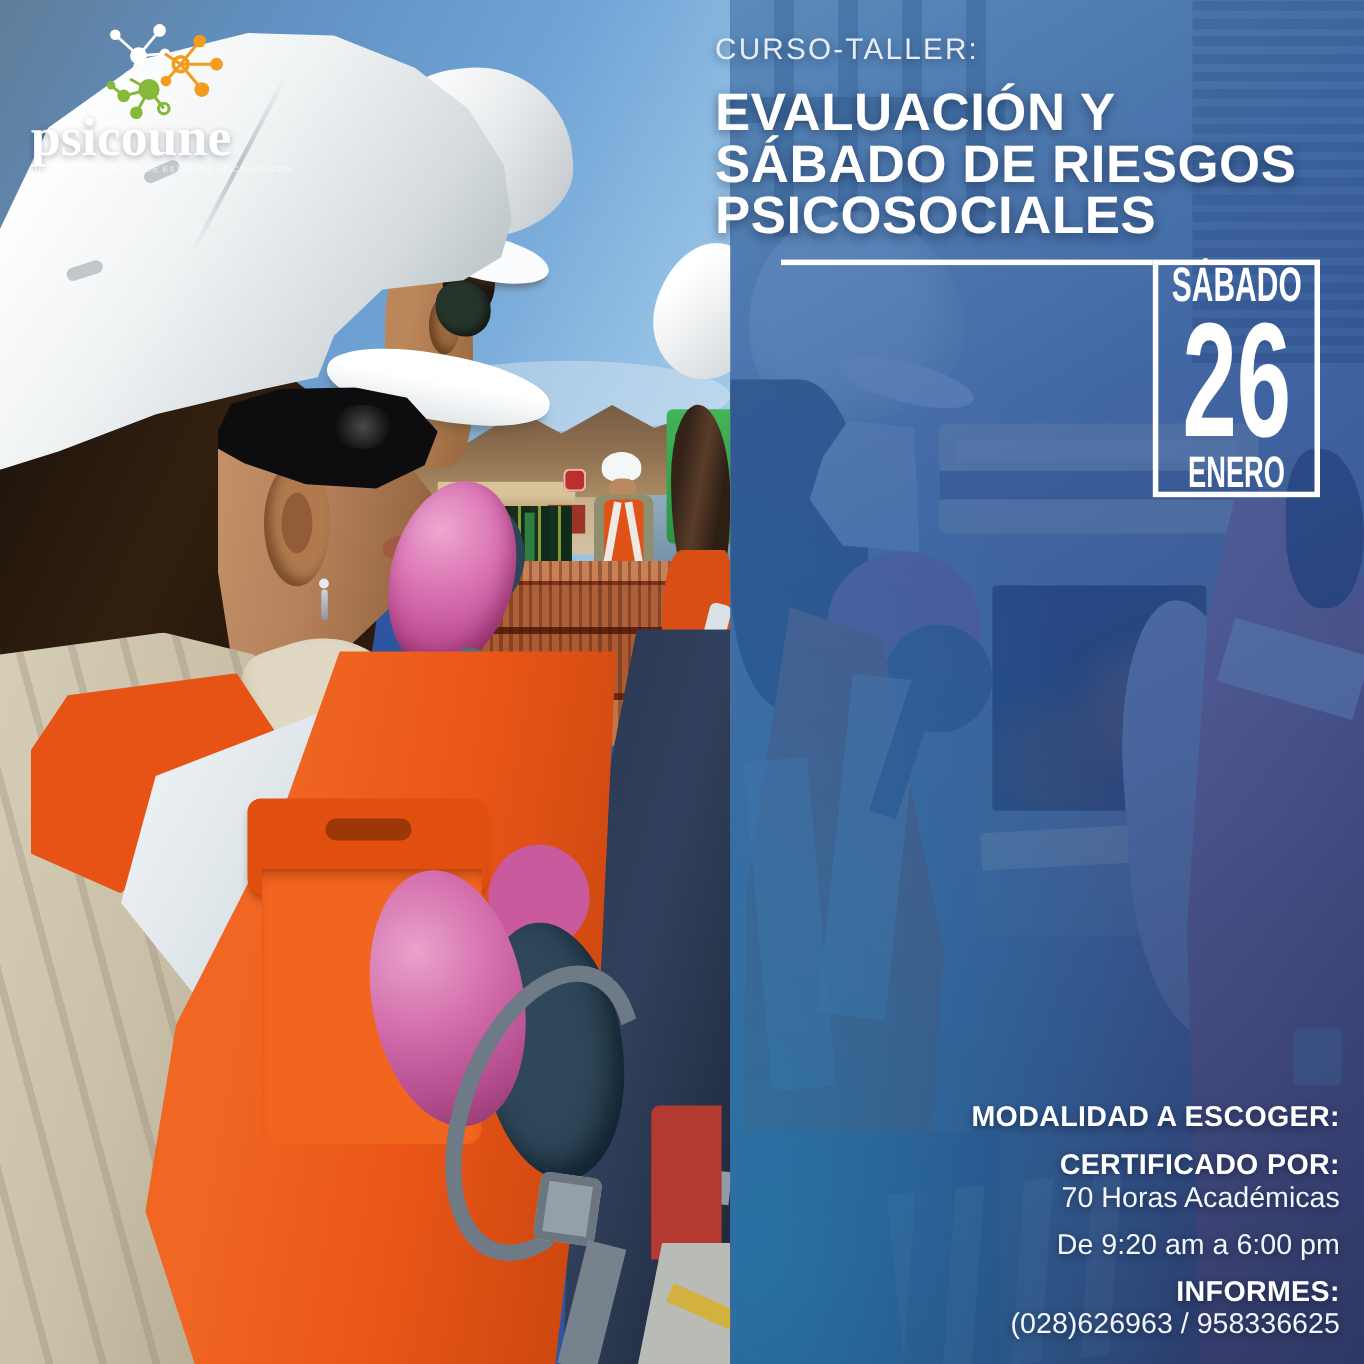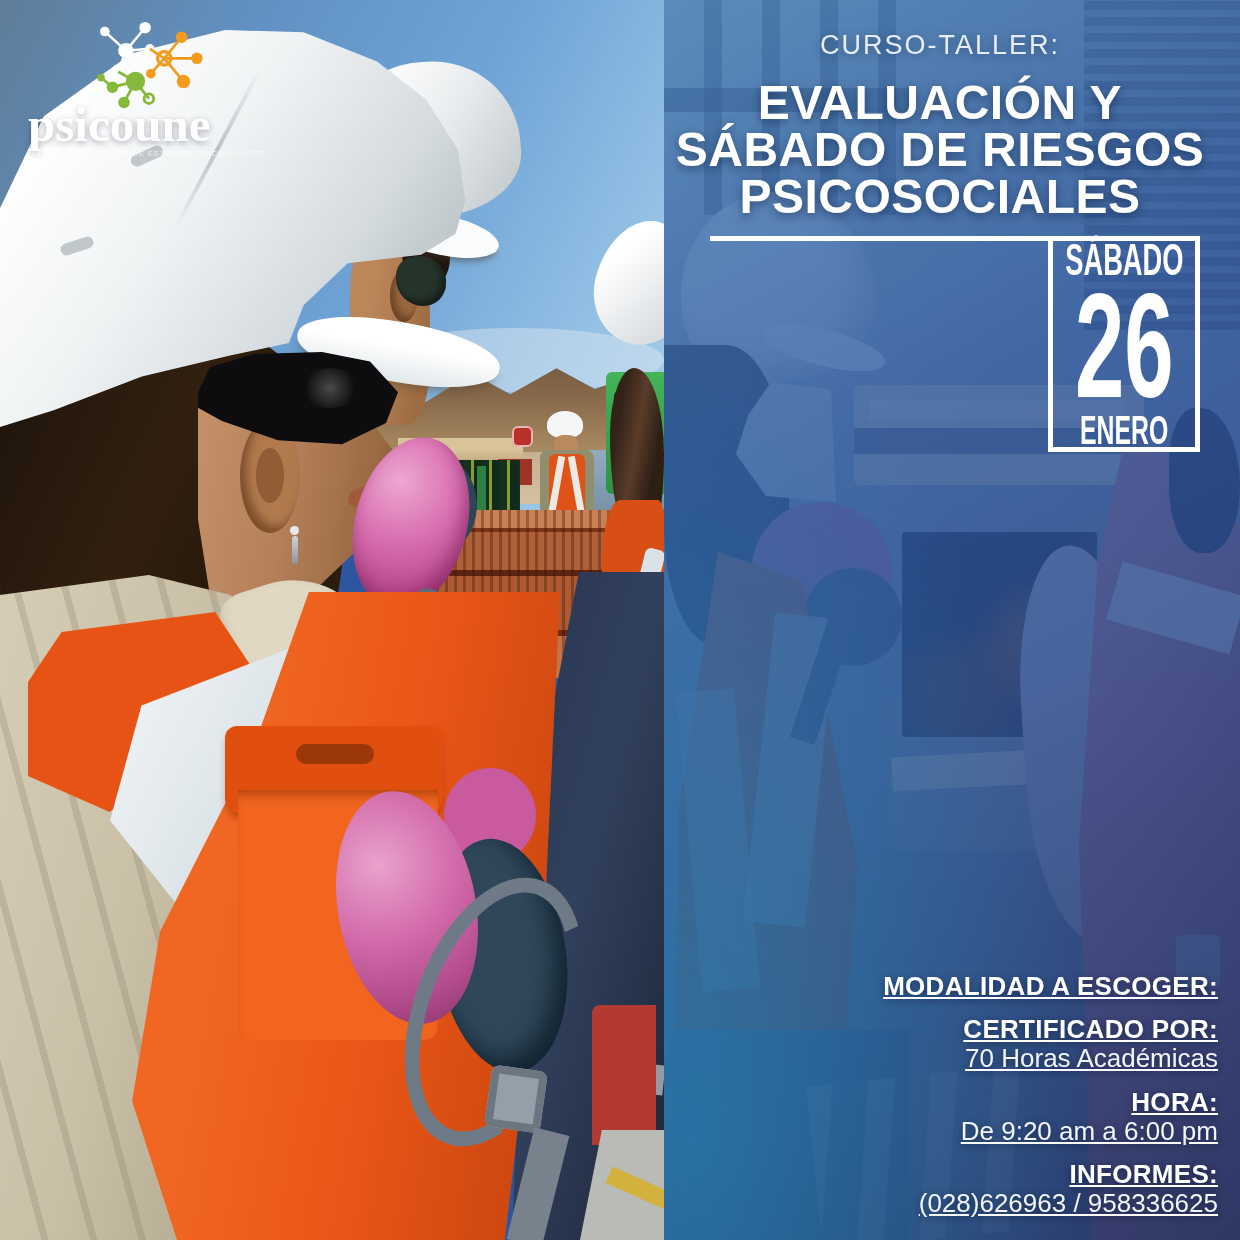--- a/index.html
+++ b/index.html
@@ -8,28 +8,28 @@
   .panel{position:absolute;top:0;height:1240px;overflow:hidden;}
   
   .kicker{font-size:27px;letter-spacing:2px;color:#e6edf6;font-weight:400;text-shadow:0 2px 8px rgba(10,25,55,.45);}
   .title{font-size:48px;line-height:47px;font-weight:700;color:#ffffff;letter-spacing:.5px;text-shadow:0 3px 10px rgba(8,22,50,.5);}
   .datebox{position:absolute;left:1048px;top:236px;width:152px;height:216px;border:5px solid #ffffff;box-sizing:border-box;display:flex;flex-direction:column;align-items:center;justify-content:center;color:#fff;z-index:60;}
   .cond{display:inline-block;transform:scaleX(.62);transform-origin:50% 50%;white-space:nowrap;font-weight:700;}
   .day-name{font-size:44px;}
   .day-num{font-size:148px;line-height:.8;margin:2px 0 2px 0;transform:scaleX(.60);}
   .month{font-size:40px;}
   .details{position:absolute;right:22px;bottom:22px;text-align:right;z-index:60;color:#fff;text-shadow:0 2px 7px rgba(8,18,45,.55);}
-  .dgroup{margin-top:14px;text-decoration:underline;}
+  .dgroup{margin-top:14px;}
   .dlabel{font-size:26px;font-weight:700;line-height:1.12;letter-spacing:.3px;}
   .dvalue{font-size:26px;font-weight:400;line-height:1.12;color:#f2f6fa;}
   .underline{position:absolute;left:710px;top:236px;width:338px;height:5px;background:#fff;z-index:60;}
   .logo{position:absolute;left:24px;top:18px;width:215px;z-index:60;}
   .brand{font-family:"Liberation Serif",serif;font-weight:700;font-size:49px;color:#fff;letter-spacing:0px;line-height:1;text-shadow:0 2px 6px rgba(20,30,50,.35);}
   .tagline{font-size:7.4px;letter-spacing:1px;color:rgba(255,255,255,.78);margin-top:3px;text-align:center;width:205px;white-space:nowrap;}
-  .hdr{position:absolute;left:650px;top:30px;width:580px;text-align:center;z-index:60;}
+  .hdr{position:absolute;left:650px;top:30px;width:580px;text-align:left;z-index:60;}
 </style>
 </head>
 <body>
 
 <div class="poster">
 
   <div class="panel" style="left:0;width:664px;">
     <div class="ab" style="left:0;top:0;width:664px;height:540px;background:linear-gradient(118deg,#5f7d99 0%,#6191c2 28%,#6fa3d6 55%,#93c0e4 80%,#aed1ec 100%);"></div>
     <div class="ab" style="left:370px;top:328px;width:294px;height:64px;background:rgba(228,237,242,.42);border-radius:50%;"></div>
     <div class="ab" style="left:280px;top:350px;width:384px;height:130px;background:linear-gradient(to bottom,#6f5740 0%,#8a6b4d 40%,#a68860 75%,#bfa37d 100%);clip-path:polygon(0 45%,7% 30%,16% 42%,27% 25%,38% 40%,50% 18%,60% 34%,72% 14%,82% 30%,92% 20%,100% 28%,100% 100%,0 100%);"></div>
@@ -203,21 +203,20 @@
 
   <div class="details">
     <div class="dgroup" style="margin-top:0;">
       <div class="dlabel">MODALIDAD A ESCOGER:</div>
     </div>
     <div class="dgroup">
       <div class="dlabel">CERTIFICADO POR:</div>
       <div class="dvalue">70 Horas Académicas</div>
     </div>
     <div class="dgroup">
-      <div class="dlabel">HORA:</div>
       <div class="dvalue">De 9:20 am a 6:00 pm</div>
     </div>
     <div class="dgroup">
       <div class="dlabel">INFORMES:</div>
       <div class="dvalue">(028)626963 / 958336625</div>
     </div>
   </div>
 
 </div>
 

